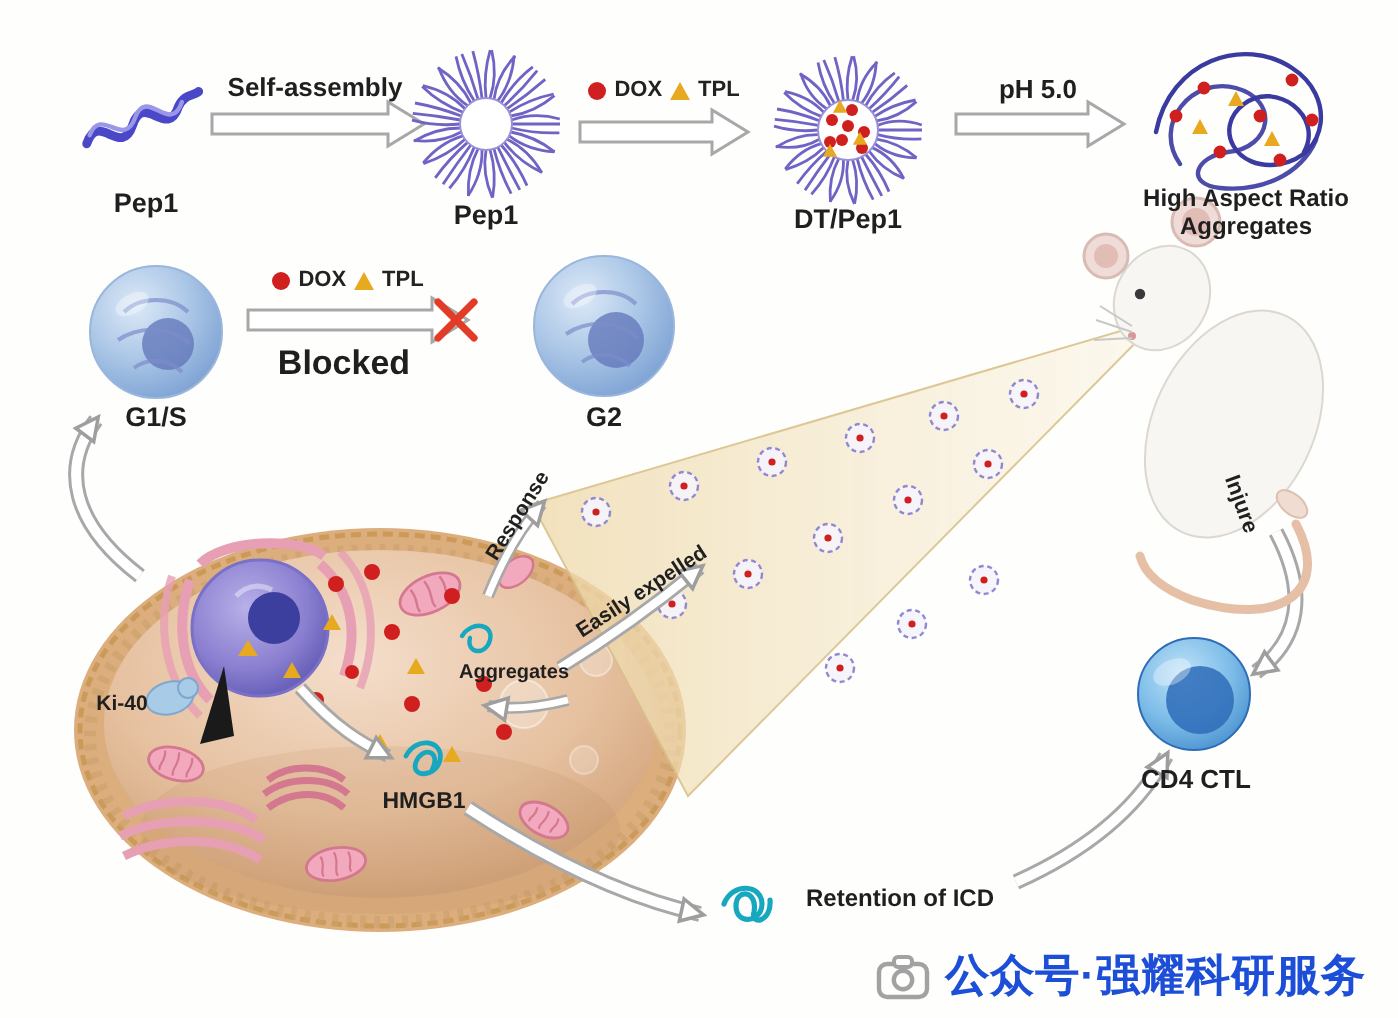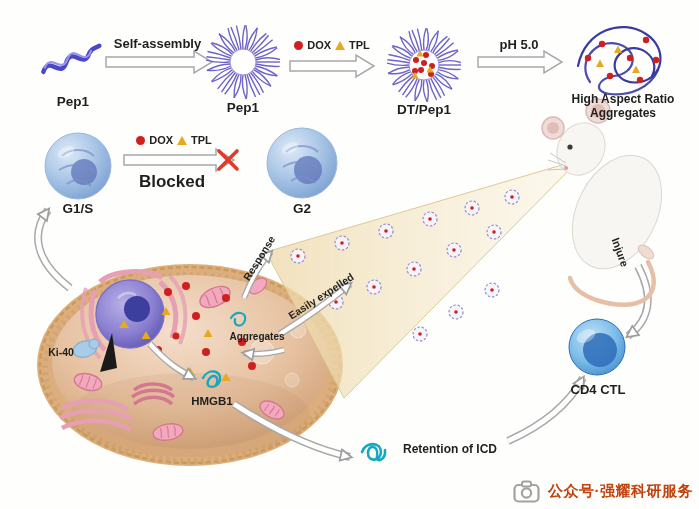--- a/index.html
+++ b/index.html
@@ -8,22 +8,22 @@
           font-family:"Liberation Sans",sans-serif;}
   svg.layer{position:absolute;left:0;top:0;display:block}
   .lbl{position:absolute;color:#1f1f1f;text-align:center;line-height:1.15;}
   .b700{font-weight:700}.b600{font-weight:600}
   .micelle{position:absolute;width:78px;height:78px}
   .legend{position:absolute;display:flex;align-items:center;justify-content:center;gap:4px;
           font-size:11px;font-weight:700;color:#222}
   .dox-dot{width:9px;height:9px;border-radius:50%;background:var(--dox,#cf1f1f);display:inline-block}
   .tpl-tri{width:0;height:0;border-left:5px solid transparent;border-right:5px solid transparent;
            border-bottom:9px solid var(--tpl,#e6a91f);display:inline-block}
-  .watermark{position:absolute;right:6px;bottom:6px;display:flex;align-items:center;gap:8px;
-             color:#c2410c;font-size:15px;font-weight:600;letter-spacing:.5px}
+  .watermark{position:absolute;right:16px;bottom:6px;display:flex;align-items:center;gap:8px;
+             color:#1d4ed8;font-size:22px;font-weight:600;letter-spacing:.5px}
 </style>
 </head>
 <body>
 
 <div class="canvas">
 
   <svg class="layer" width="699" height="509" viewBox="0 0 699 509">
     <defs>
       <radialGradient id="cellSphere" cx="35%" cy="30%" r="75%">
         <stop offset="0%" stop-color="#dce9f7"></stop>

